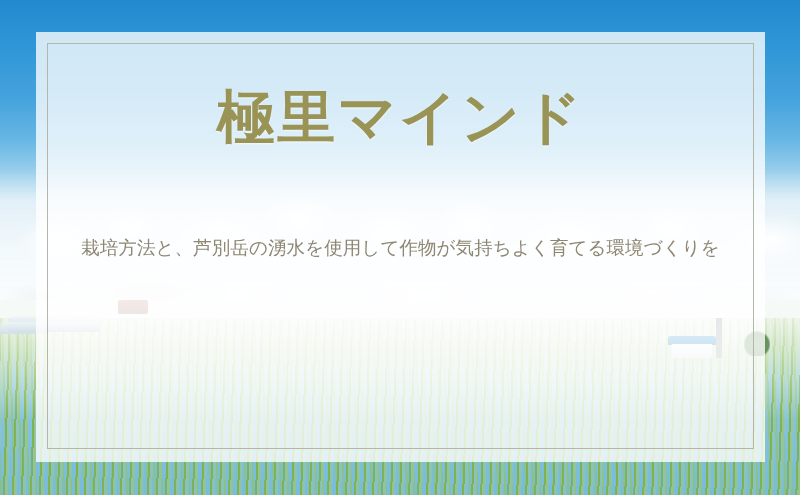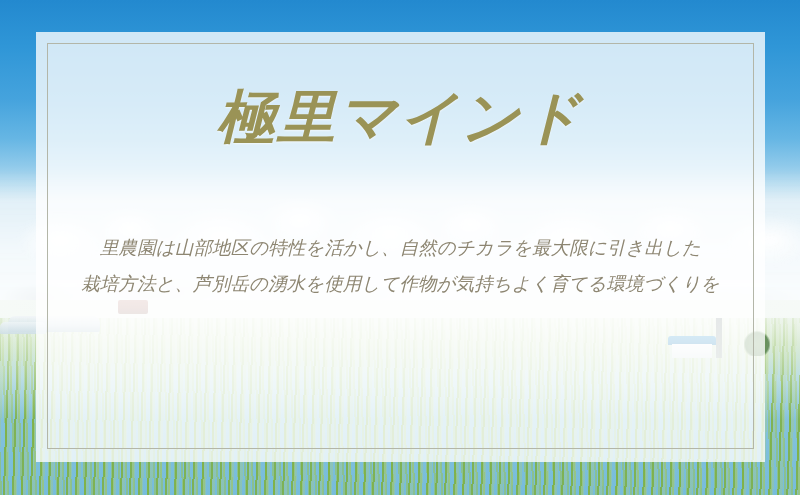--- a/index.html
+++ b/index.html
@@ -153,21 +153,20 @@
 
   
   .content {
     position: absolute;
     left: 47px; top: 43px;
     width: 707px; height: 406px;
     box-sizing: border-box;
     display: flex;
     flex-direction: column;
     align-items: center;
-    font-style: italic;
   }
 
   .page-title {
     margin-top: 44px;
     font-family: "Liberation Serif", "DejaVu Serif", serif;
     font-size: 58px;
     line-height: 1.08;
     letter-spacing: .04em;
     color: #9a9356;
     text-shadow: 0 1px 2px rgba(255,255,255,.6);
@@ -208,18 +207,17 @@
   <div class="silo"></div>
   <div class="tree-right"></div>
 
   <div class="panel"></div>
   <div class="panel-inner-border"></div>
 
   <div class="content">
     <h1 class="page-title">極里マインド</h1>
 
     <div class="body-copy">
-      <span class="ln">里農園は山部地区の特性を活かし、自然のチカラを最大限に引き出した</span>
       <span class="ln">栽培方法と、芦別岳の湧水を使用して作物が気持ちよく育てる環境づくりを</span>
     </div>
   </div>
 
 </div>
 
 </body></html>

